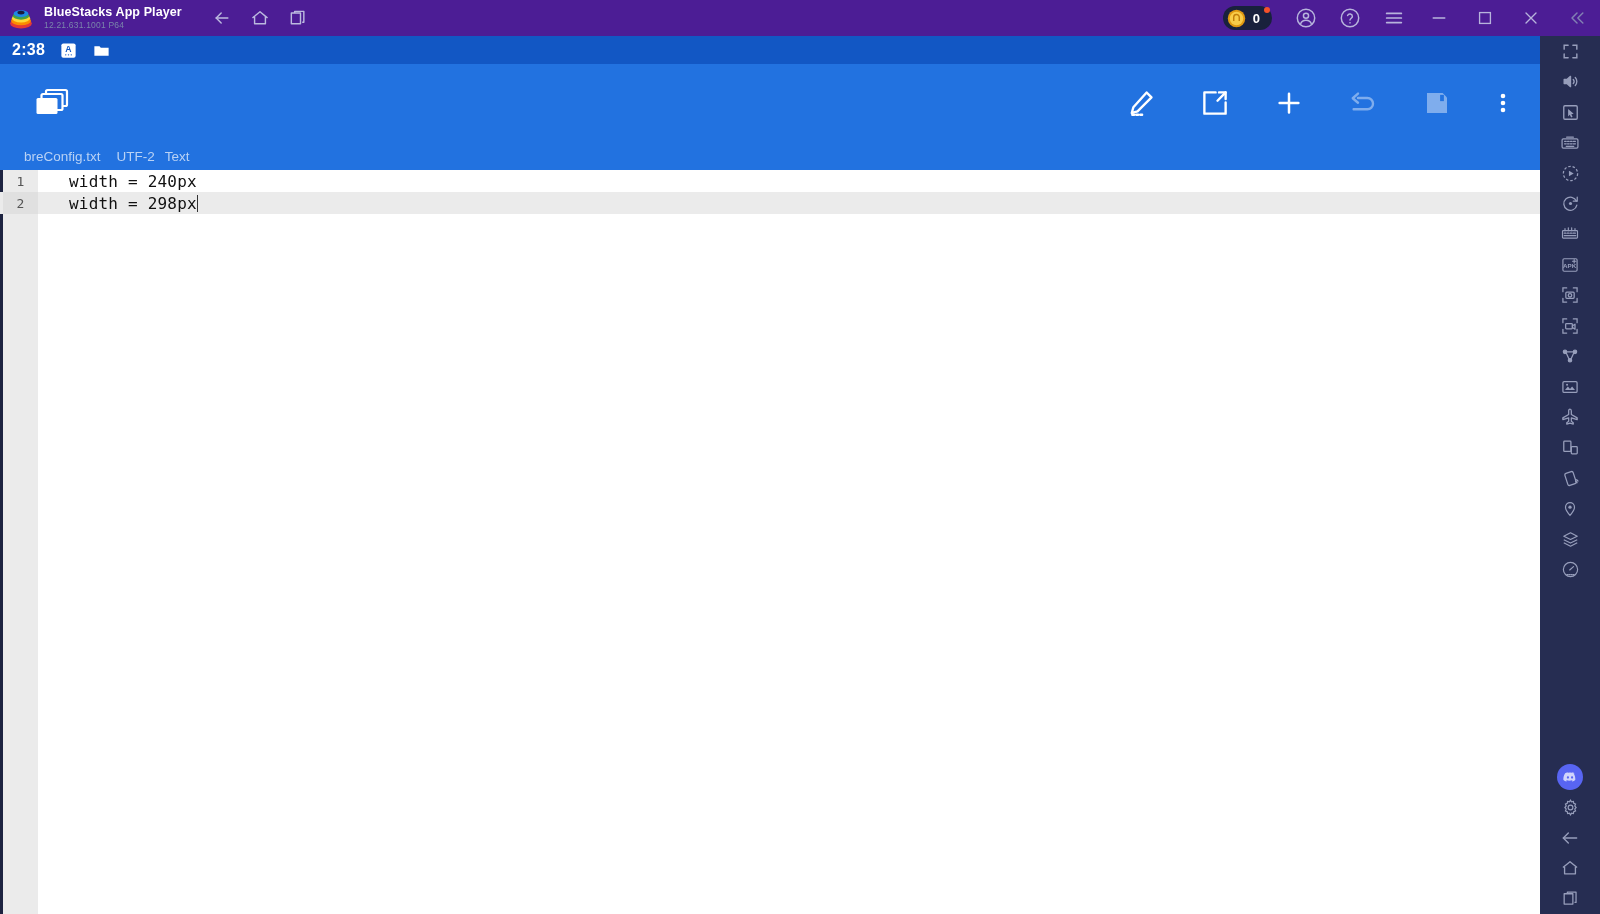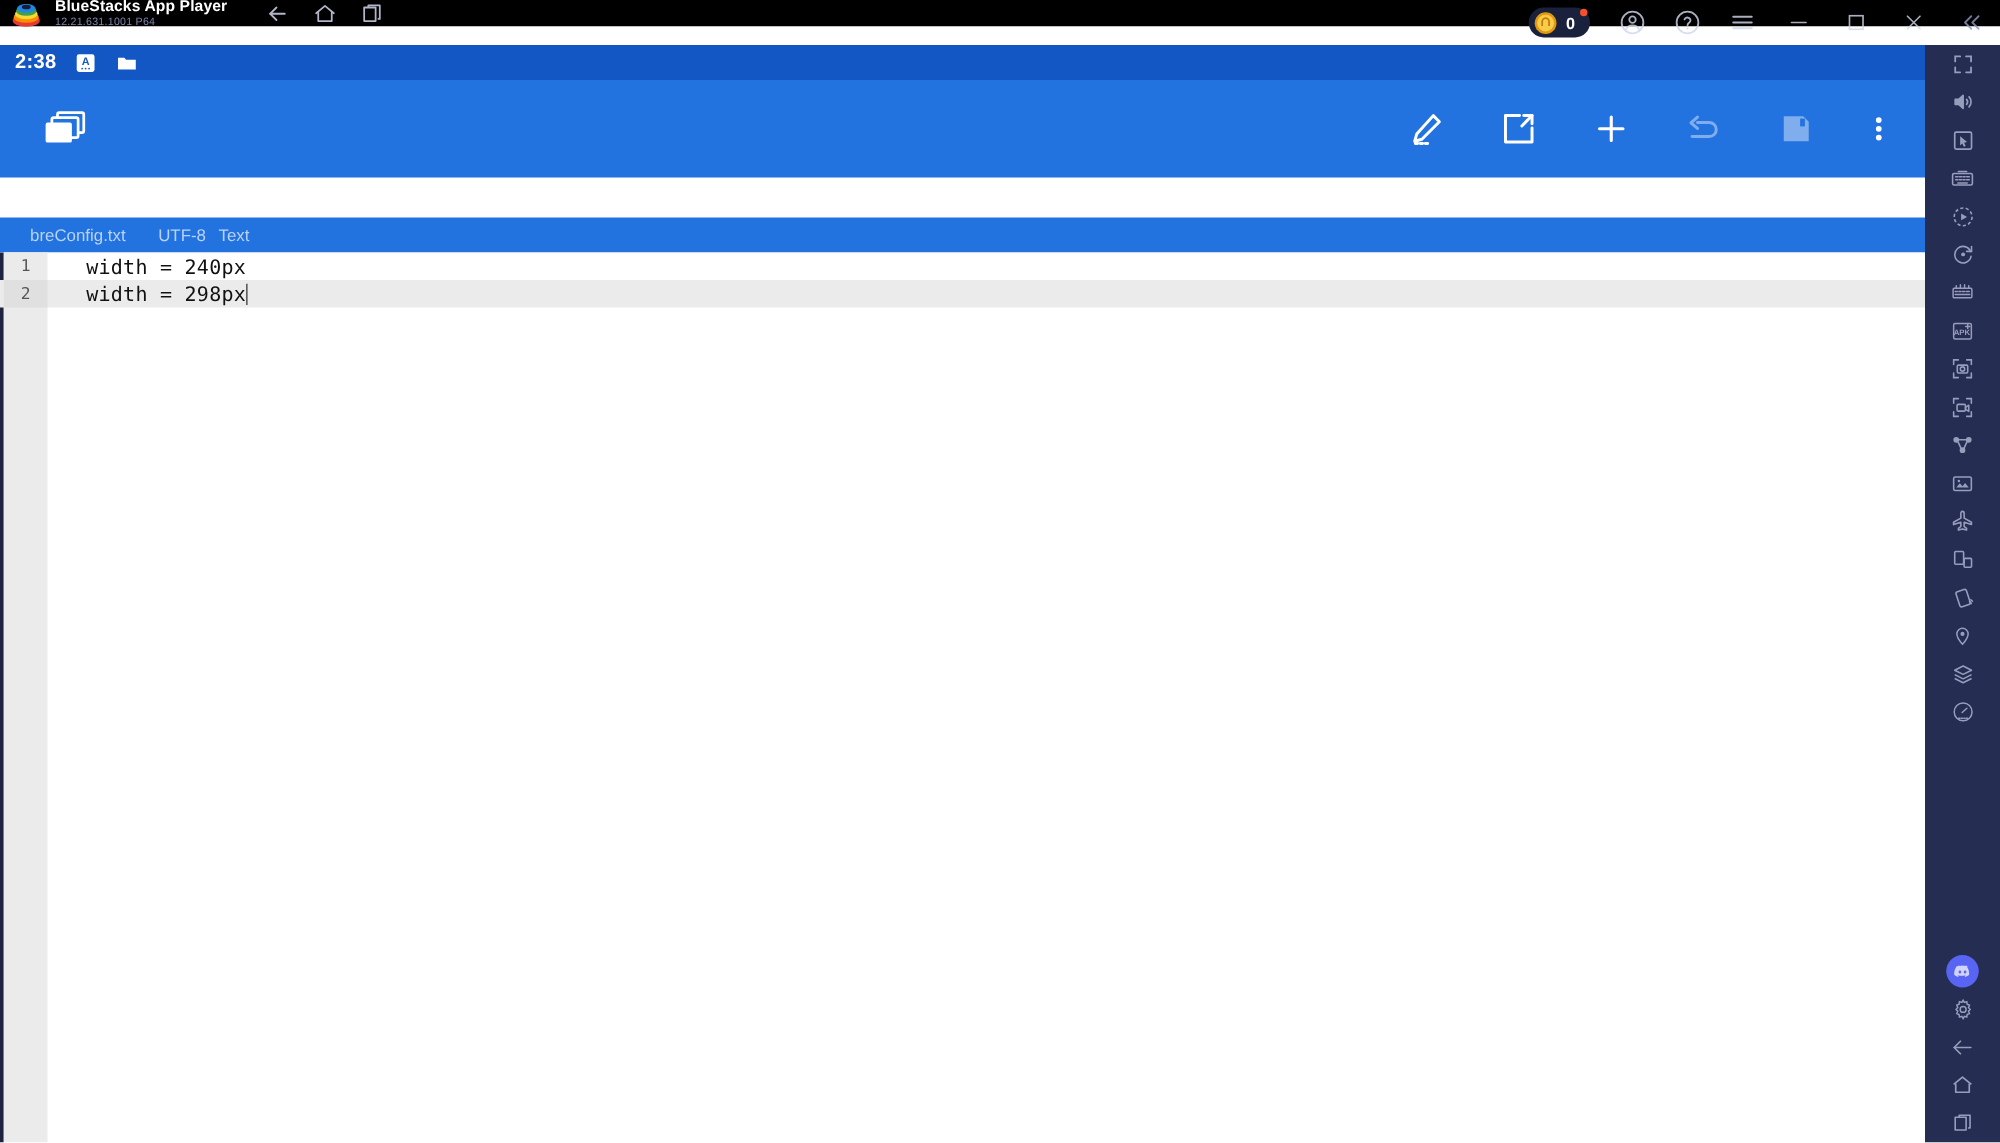--- a/index.html
+++ b/index.html
@@ -6,22 +6,22 @@
   html, body {
     width: 1600px; height: 914px;
     background: #ffffff;
     font-family: "Liberation Sans", sans-serif;
     overflow: hidden;
   }
   .app { position: relative; width: 1600px; height: 914px; }
 
   
   .titlebar {
-    position: absolute; left: 0; top: 0; width: 1600px; height: 21px;
-    background: #000000;
+    position: absolute; left: 0; top: 0; width: 1600px; height: 36px;
+    background: #4c1d95;
     display: flex; align-items: center;
   }
   .bs-logo { width: 26px; height: 26px; margin-left: 8px; flex: none; }
   .bs-title-block { margin-left: 10px; line-height: 1.05; }
   .bs-title { font-size: 12.5px; color: #ffffff; font-weight: bold; letter-spacing: .1px; }
   .bs-version { font-size: 8.5px; color: #7a86ab; margin-top: 1px; letter-spacing: .2px; }
   .title-nav { display: flex; align-items: center; gap: 18px; margin-left: 30px; }
   .tn-ico { width: 20px; height: 20px; opacity: .85; cursor: pointer; }
   .tb-right { position: absolute; right: 0; top: 0; height: 36px; display: flex; align-items: center; }
   .coin-pill {
@@ -58,21 +58,21 @@
   .appbar-actions {
     position: absolute; right: 18px; top: 0; height: 78px;
     display: flex; align-items: center;
   }
   .act { width: 30px; height: 30px; margin: 0 22px; cursor: pointer; }
   .act.dim { opacity: .42; }
   .act.more { width: 6px; margin: 0 16px 0 26px; }
 
   .filebar {
     height: 28px; background: #2272e0; display: flex; align-items: center;
-    padding-left: 24px; gap: 26px; margin-top: 32px;
+    padding-left: 24px; gap: 16px;
   }
   .filebar span { font-size: 13.5px; color: #b9d2f5; }
   .fb-group { display: flex; gap: 10px; }
 
   .editor { position: relative; background: #ffffff; height: 744px; }
   .gutter-strip {
     position: absolute; left: 0; top: 0; width: 3px; height: 100%;
     background: #1d2340;
   }
   .gutter {
@@ -235,21 +235,21 @@
           <circle cx="3" cy="5" r="2.3" fill="#ffffff"></circle>
           <circle cx="3" cy="12" r="2.3" fill="#ffffff"></circle>
           <circle cx="3" cy="19" r="2.3" fill="#ffffff"></circle>
         </svg>
       </div>
     </div>
 
     <div class="filebar">
       <span>breConfig.txt</span>
       <span class="fb-group">
-        <span>UTF-8</span>
+        <span>UTF-2</span>
         <span>Text</span>
       </span>
     </div>
 
     <div class="editor">
       <div class="gutter-strip"></div>
       <div class="gutter"></div>
       <div class="lines">
         <div class="line">
           <span class="ln">1</span>

